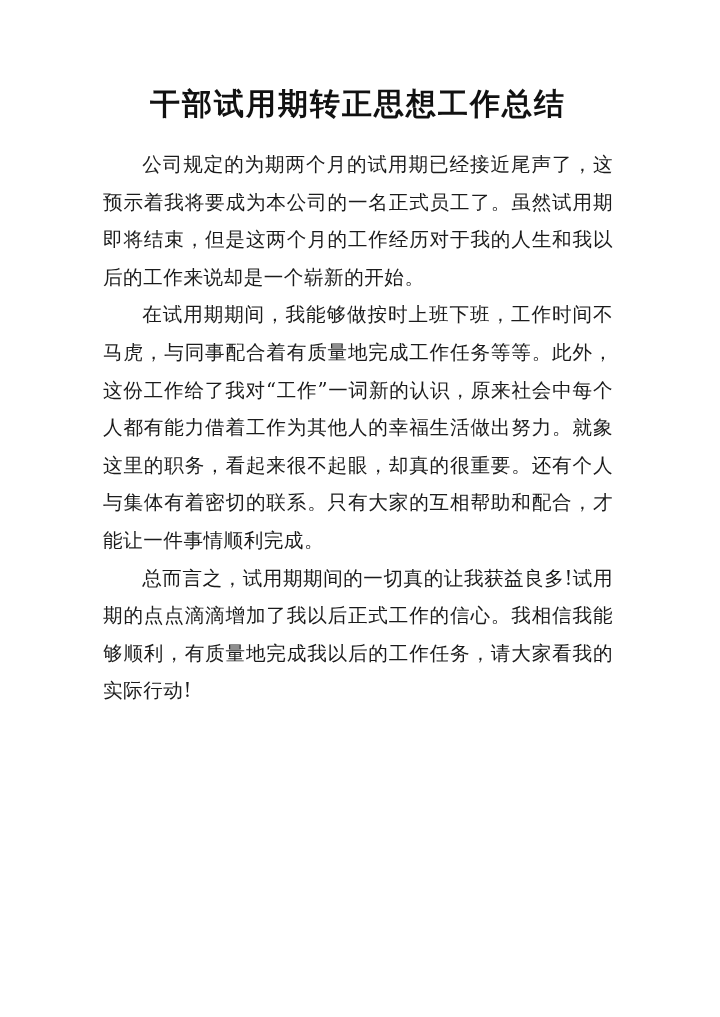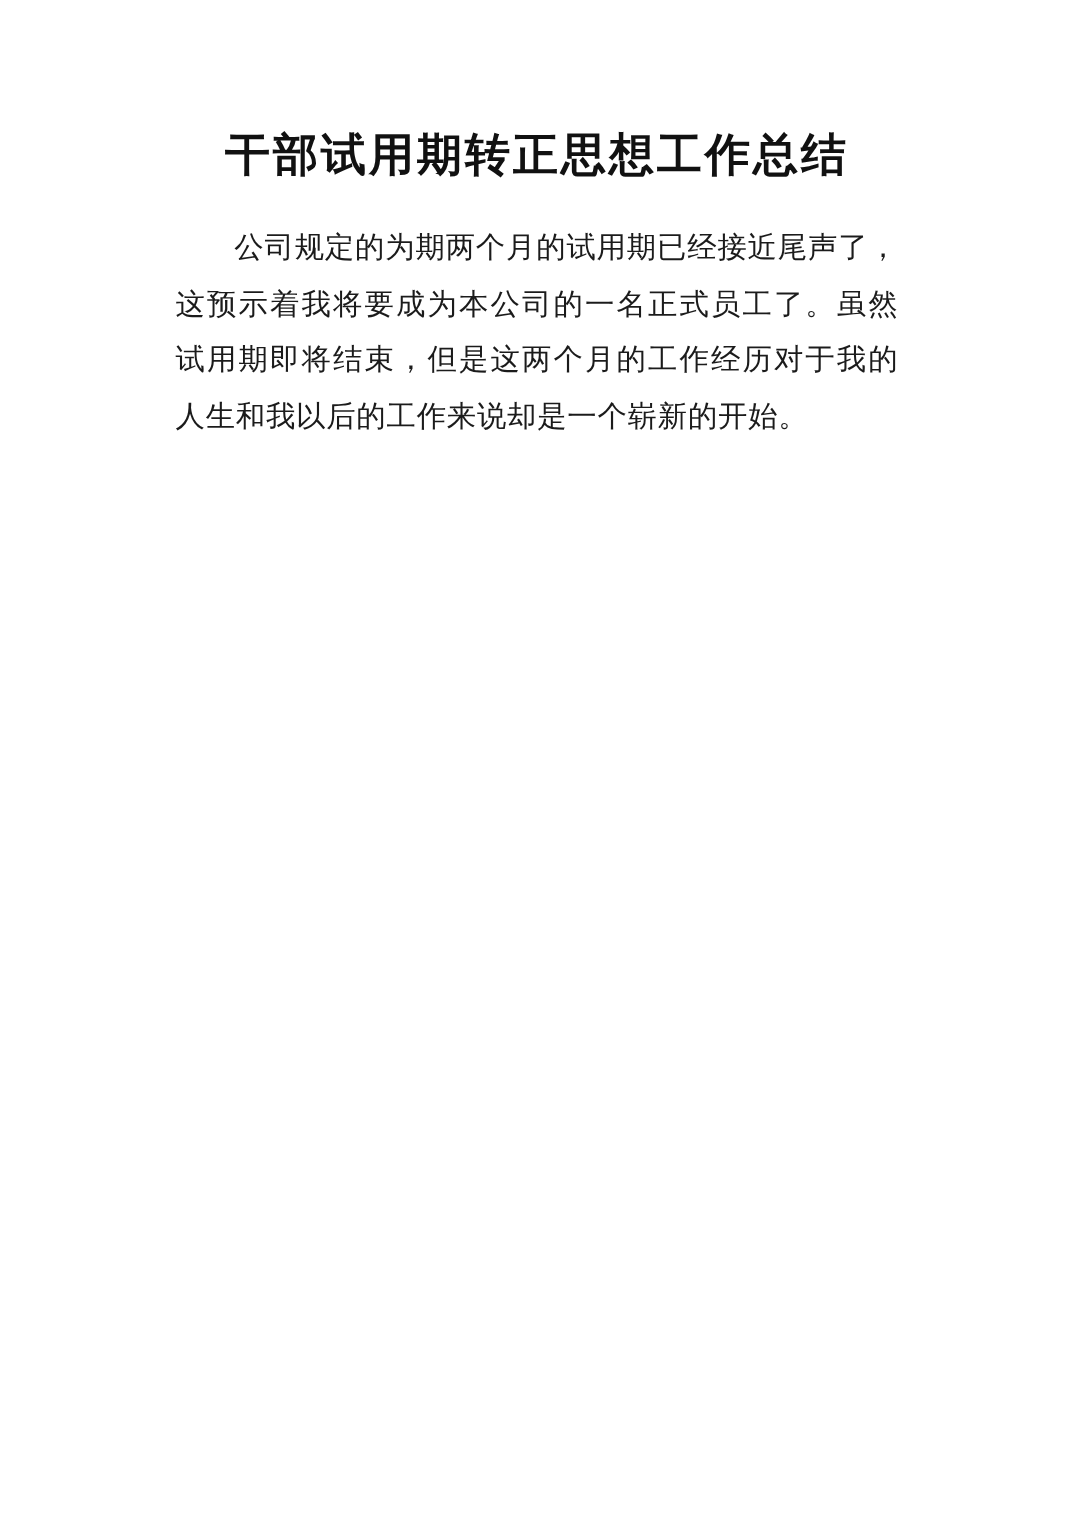--- a/index.html
+++ b/index.html
@@ -25,31 +25,33 @@
   .doc-title {
     margin: 0 0 22px 0;
     font-size: 30px;
     font-weight: bold;
     letter-spacing: 2px;
     text-align: center;
     color: #111111;
     line-height: 40px;
   }
   .para {
-    margin: 14px;
+    margin: 0;
     font-size: 19.6px;
     line-height: 37.6px;
     text-align: justify;
     text-justify: inter-ideograph;
     text-indent: 2em;
     word-break: break-all;
     letter-spacing: 0.5px;
   }
 </style>
 </head>
 <body>
 
 <div class="page">
   <div class="content">
     <h1 class="doc-title">干部试用期转正思想工作总结</h1>
     <p class="para">公司规定的为期两个月的试用期已经接近尾声了，这预示着我将要成为本公司的一名正式员工了。虽然试用期即将结束，但是这两个月的工作经历对于我的人生和我以后的工作来说却是一个崭新的开始。</p>
+    <p class="para">在试用期期间，我能够做按时上班下班，工作时间不马虎，与同事配合着有质量地完成工作任务等等。此外，这份工作给了我对“工作”一词新的认识，原来社会中每个人都有能力借着工作为其他人的幸福生活做出努力。就象这里的职务，看起来很不起眼，却真的很重要。还有个人与集体有着密切的联系。只有大家的互相帮助和配合，才能让一件事情顺利完成。</p>
+    <p class="para">总而言之，试用期期间的一切真的让我获益良多!试用期的点点滴滴增加了我以后正式工作的信心。我相信我能够顺利，有质量地完成我以后的工作任务，请大家看我的实际行动!</p>
   </div>
 </div>
 
 </body></html>

